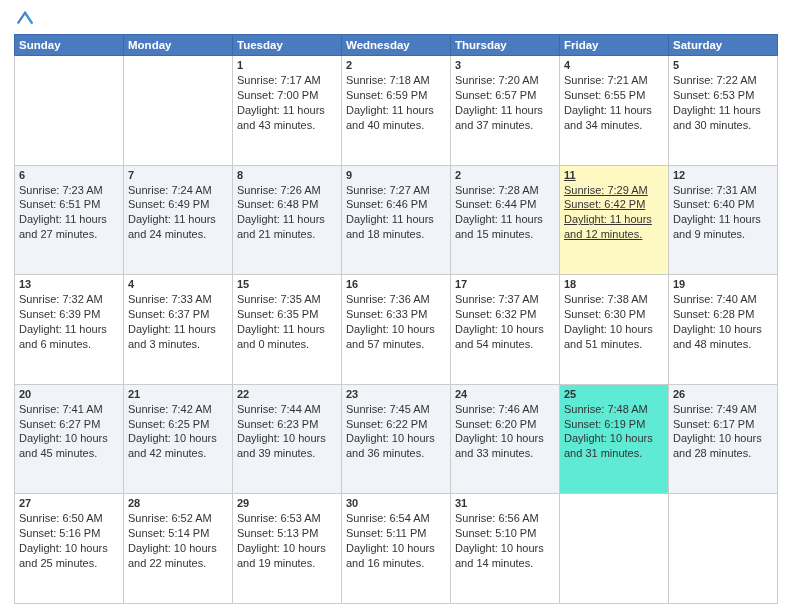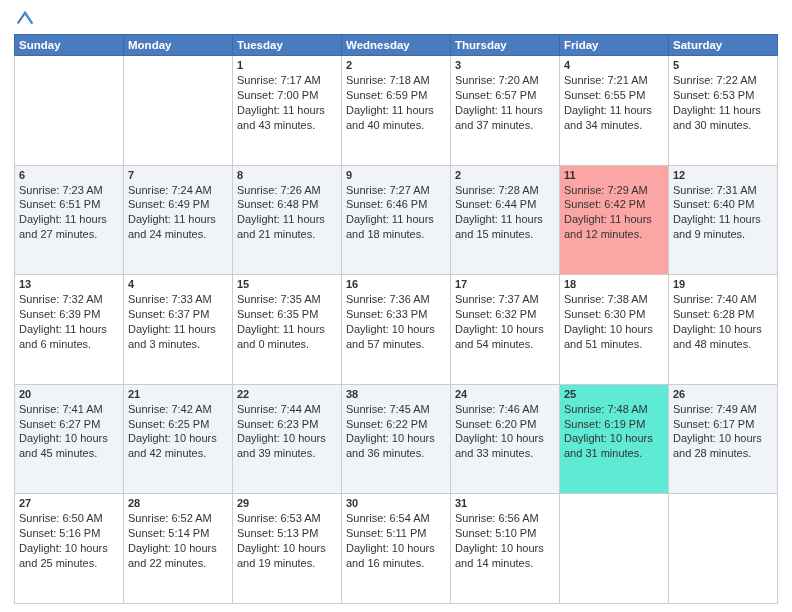--- a/index.html
+++ b/index.html
@@ -147,37 +147,37 @@
           <td><span class="day-num">3</span><span class="cell-text">Sunrise: 7:20 AM<br>Sunset: 6:57 PM<br>Daylight: 11 hours and 37 minutes.</span></td>
           <td><span class="day-num">4</span><span class="cell-text">Sunrise: 7:21 AM<br>Sunset: 6:55 PM<br>Daylight: 11 hours and 34 minutes.</span></td>
           <td><span class="day-num">5</span><span class="cell-text">Sunrise: 7:22 AM<br>Sunset: 6:53 PM<br>Daylight: 11 hours and 30 minutes.</span></td>
         </tr>
         <tr>
           <td style="background: rgb(240, 244, 248);"><span class="day-num">6</span><span class="cell-text">Sunrise: 7:23 AM<br>Sunset: 6:51 PM<br>Daylight: 11 hours and 27 minutes.</span></td>
           <td style="background: rgb(240, 244, 248);"><span class="day-num">7</span><span class="cell-text">Sunrise: 7:24 AM<br>Sunset: 6:49 PM<br>Daylight: 11 hours and 24 minutes.</span></td>
           <td style="background: rgb(240, 244, 248);"><span class="day-num">8</span><span class="cell-text">Sunrise: 7:26 AM<br>Sunset: 6:48 PM<br>Daylight: 11 hours and 21 minutes.</span></td>
           <td style="background: rgb(240, 244, 248);"><span class="day-num">9</span><span class="cell-text">Sunrise: 7:27 AM<br>Sunset: 6:46 PM<br>Daylight: 11 hours and 18 minutes.</span></td>
           <td style="background: rgb(240, 244, 248);"><span class="day-num">2</span><span class="cell-text">Sunrise: 7:28 AM<br>Sunset: 6:44 PM<br>Daylight: 11 hours and 15 minutes.</span></td>
-          <td style="background: #fca5a5;"><span class="day-num">11</span><span class="cell-text">Sunrise: 7:29 AM<br>Sunset: 6:42 PM<br>Daylight: 11 hours and 12 minutes.</span></td>
+          <td style="background: #fef9c3; text-decoration: underline;"><span class="day-num">11</span><span class="cell-text">Sunrise: 7:29 AM<br>Sunset: 6:42 PM<br>Daylight: 11 hours and 12 minutes.</span></td>
           <td style="background: rgb(240, 244, 248);"><span class="day-num">12</span><span class="cell-text">Sunrise: 7:31 AM<br>Sunset: 6:40 PM<br>Daylight: 11 hours and 9 minutes.</span></td>
         </tr>
         <tr>
           <td><span class="day-num">13</span><span class="cell-text">Sunrise: 7:32 AM<br>Sunset: 6:39 PM<br>Daylight: 11 hours and 6 minutes.</span></td>
           <td><span class="day-num">4</span><span class="cell-text">Sunrise: 7:33 AM<br>Sunset: 6:37 PM<br>Daylight: 11 hours and 3 minutes.</span></td>
           <td><span class="day-num">15</span><span class="cell-text">Sunrise: 7:35 AM<br>Sunset: 6:35 PM<br>Daylight: 11 hours and 0 minutes.</span></td>
           <td><span class="day-num">16</span><span class="cell-text">Sunrise: 7:36 AM<br>Sunset: 6:33 PM<br>Daylight: 10 hours and 57 minutes.</span></td>
           <td><span class="day-num">17</span><span class="cell-text">Sunrise: 7:37 AM<br>Sunset: 6:32 PM<br>Daylight: 10 hours and 54 minutes.</span></td>
           <td><span class="day-num">18</span><span class="cell-text">Sunrise: 7:38 AM<br>Sunset: 6:30 PM<br>Daylight: 10 hours and 51 minutes.</span></td>
           <td><span class="day-num">19</span><span class="cell-text">Sunrise: 7:40 AM<br>Sunset: 6:28 PM<br>Daylight: 10 hours and 48 minutes.</span></td>
         </tr>
         <tr>
           <td style="background: rgb(240, 244, 248);"><span class="day-num">20</span><span class="cell-text">Sunrise: 7:41 AM<br>Sunset: 6:27 PM<br>Daylight: 10 hours and 45 minutes.</span></td>
           <td style="background: rgb(240, 244, 248);"><span class="day-num">21</span><span class="cell-text">Sunrise: 7:42 AM<br>Sunset: 6:25 PM<br>Daylight: 10 hours and 42 minutes.</span></td>
           <td style="background: rgb(240, 244, 248);"><span class="day-num">22</span><span class="cell-text">Sunrise: 7:44 AM<br>Sunset: 6:23 PM<br>Daylight: 10 hours and 39 minutes.</span></td>
-          <td style="background: rgb(240, 244, 248);"><span class="day-num">38</span><span class="cell-text">Sunrise: 7:45 AM<br>Sunset: 6:22 PM<br>Daylight: 10 hours and 36 minutes.</span></td>
+          <td style="background: rgb(240, 244, 248);"><span class="day-num">23</span><span class="cell-text">Sunrise: 7:45 AM<br>Sunset: 6:22 PM<br>Daylight: 10 hours and 36 minutes.</span></td>
           <td style="background: rgb(240, 244, 248);"><span class="day-num">24</span><span class="cell-text">Sunrise: 7:46 AM<br>Sunset: 6:20 PM<br>Daylight: 10 hours and 33 minutes.</span></td>
           <td style="background: #5eead4;"><span class="day-num">25</span><span class="cell-text">Sunrise: 7:48 AM<br>Sunset: 6:19 PM<br>Daylight: 10 hours and 31 minutes.</span></td>
           <td style="background: rgb(240, 244, 248);"><span class="day-num">26</span><span class="cell-text">Sunrise: 7:49 AM<br>Sunset: 6:17 PM<br>Daylight: 10 hours and 28 minutes.</span></td>
         </tr>
         <tr>
           <td><span class="day-num">27</span><span class="cell-text">Sunrise: 6:50 AM<br>Sunset: 5:16 PM<br>Daylight: 10 hours and 25 minutes.</span></td>
           <td><span class="day-num">28</span><span class="cell-text">Sunrise: 6:52 AM<br>Sunset: 5:14 PM<br>Daylight: 10 hours and 22 minutes.</span></td>
           <td><span class="day-num">29</span><span class="cell-text">Sunrise: 6:53 AM<br>Sunset: 5:13 PM<br>Daylight: 10 hours and 19 minutes.</span></td>
           <td><span class="day-num">30</span><span class="cell-text">Sunrise: 6:54 AM<br>Sunset: 5:11 PM<br>Daylight: 10 hours and 16 minutes.</span></td>
           <td><span class="day-num">31</span><span class="cell-text">Sunrise: 6:56 AM<br>Sunset: 5:10 PM<br>Daylight: 10 hours and 14 minutes.</span></td>

